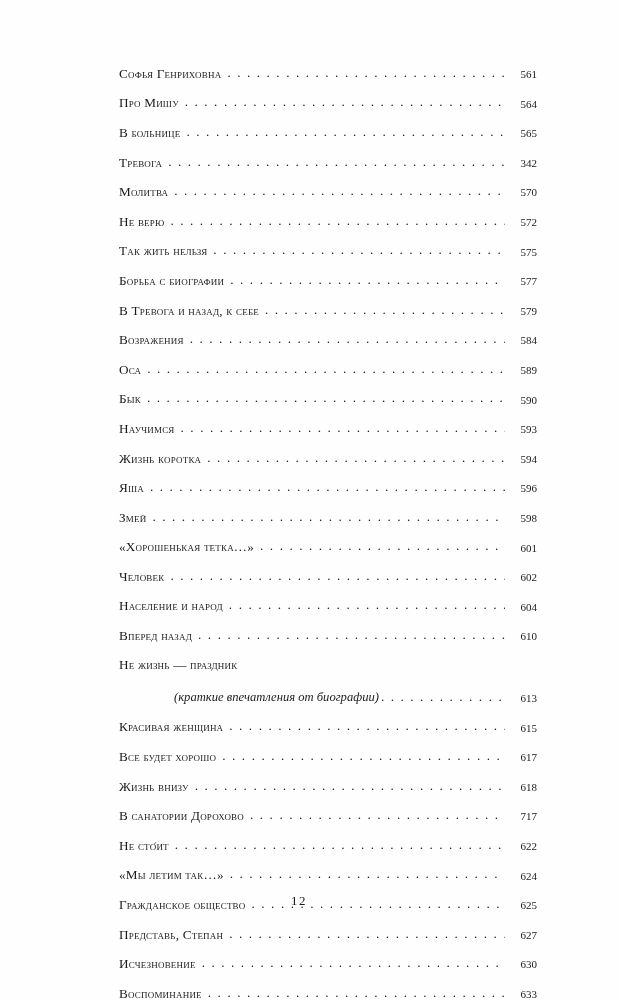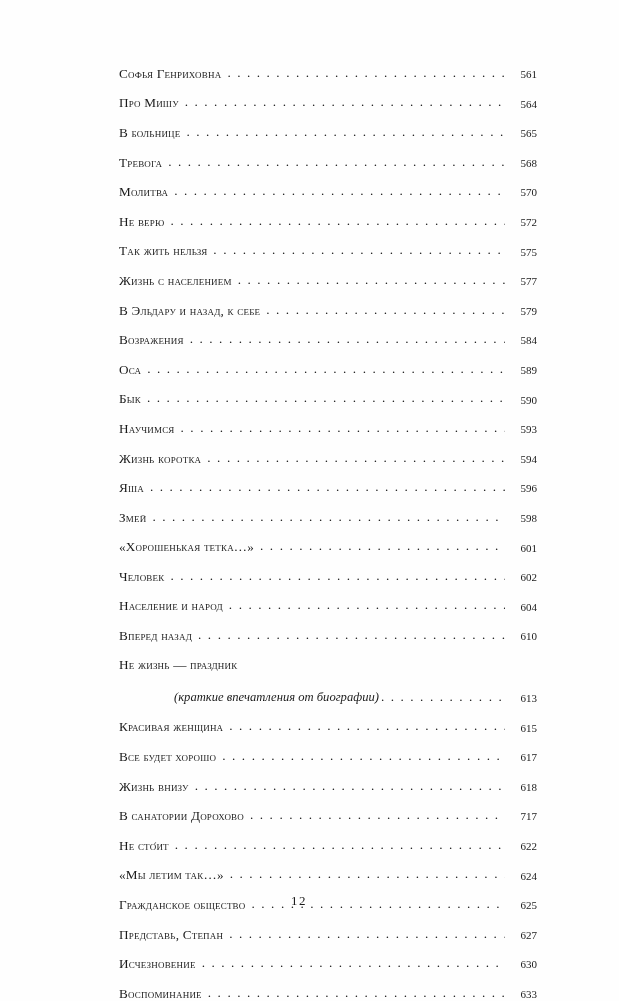--- a/index.html
+++ b/index.html
@@ -120,21 +120,21 @@
 
     <div class="entry">
       <span class="title">В больнице</span>
       <span class="leaders"></span>
       <span class="page-num">565</span>
     </div>
 
     <div class="entry">
       <span class="title">Тревога</span>
       <span class="leaders"></span>
-      <span class="page-num">568</span>
+      <span class="page-num">342</span>
     </div>
 
     <div class="entry">
       <span class="title">Молитва</span>
       <span class="leaders"></span>
       <span class="page-num">570</span>
     </div>
 
     <div class="entry">
       <span class="title">Не верю</span>
@@ -142,27 +142,27 @@
       <span class="page-num">572</span>
     </div>
 
     <div class="entry">
       <span class="title">Так жить нельзя</span>
       <span class="leaders"></span>
       <span class="page-num">575</span>
     </div>
 
     <div class="entry">
-      <span class="title">Жизнь с населением</span>
+      <span class="title">Борьба с биографии</span>
       <span class="leaders"></span>
       <span class="page-num">577</span>
     </div>
 
     <div class="entry">
-      <span class="title">В Эльдару и назад, к себе</span>
+      <span class="title">В Тревога и назад, к себе</span>
       <span class="leaders"></span>
       <span class="page-num">579</span>
     </div>
 
     <div class="entry">
       <span class="title">Возражения</span>
       <span class="leaders"></span>
       <span class="page-num">584</span>
     </div>
 

